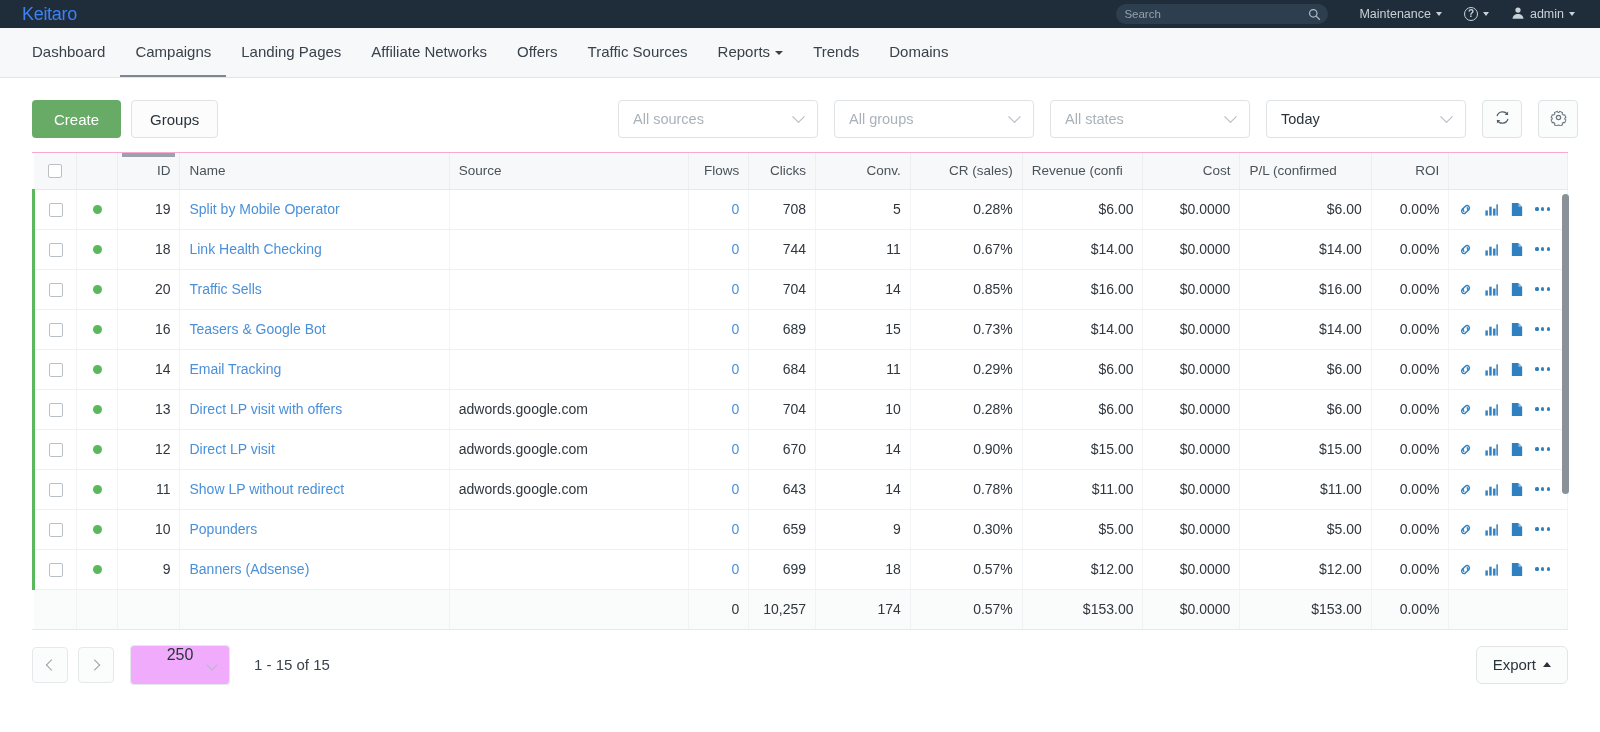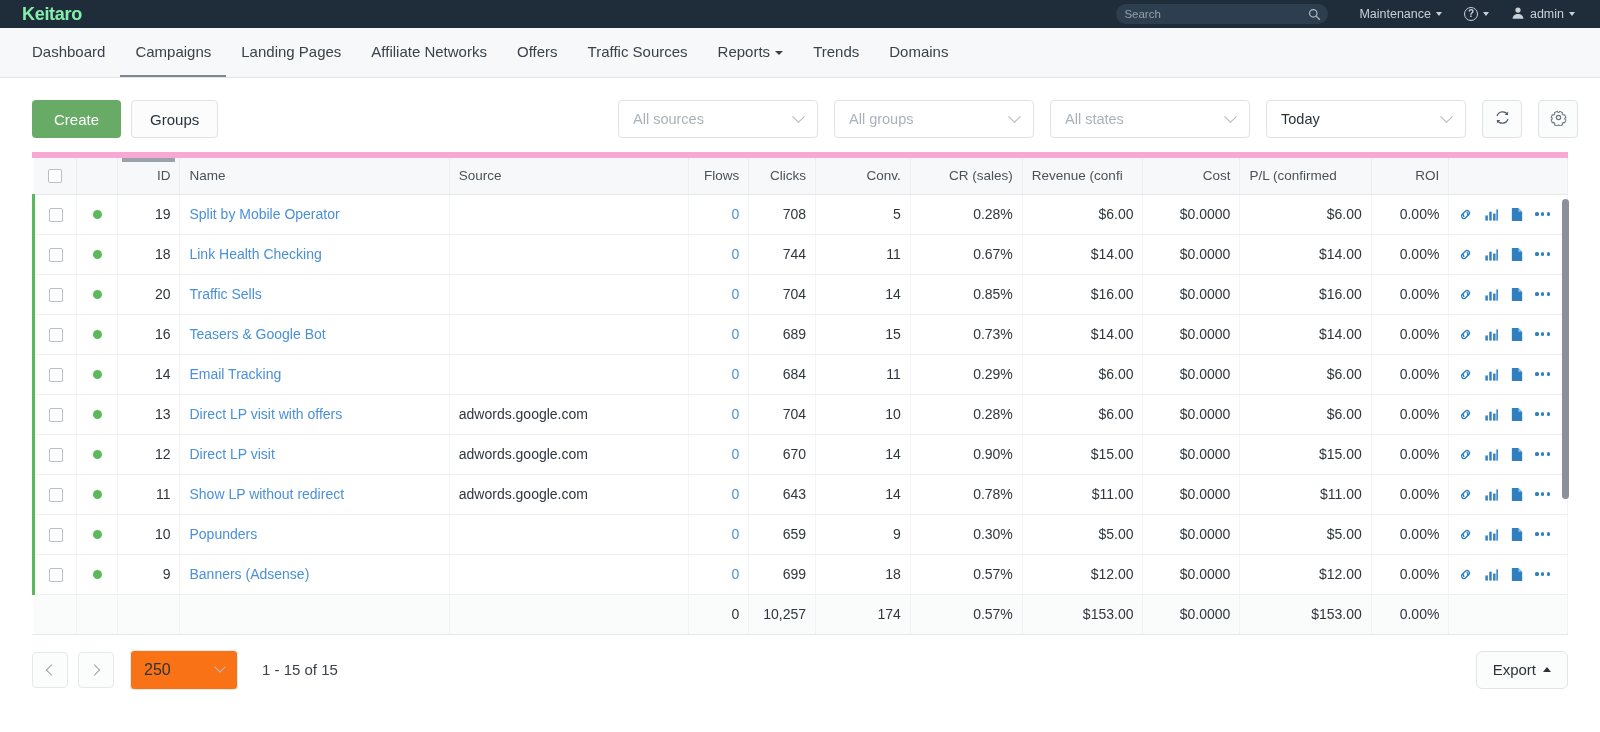--- a/index.html
+++ b/index.html
@@ -10,21 +10,21 @@
     overflow: hidden;
   }
 
   
   .topbar {
     height: 28px; background: #1f2d3a;
     display: flex; align-items: center;
     padding: 0 14px 0 22px;
   }
   .logo {
-    color: #86efac; font-size: 18px; font-weight: bold;
+    color: #3b82f6; font-size: 18px; font-weight: normal;
     letter-spacing: -0.3px; flex: 0 0 auto;
   }
   .topbar-right {
     margin-left: auto; display: flex; align-items: center; gap: 0;
   }
   .search-wrap {
     position: relative; width: 212px; height: 20px;
     background: #2d3e4e; border-radius: 10px;
     display: flex; align-items: center; padding: 0 8px;
     margin-right: 20px;
@@ -109,21 +109,21 @@
   .icon-btn {
     width: 40px; height: 38px; border: 1px solid #dfe3e6;
     border-radius: 4px; background: #fbfcfc;
     display: flex; align-items: center; justify-content: center;
     cursor: pointer;
   }
 
   
   .table-wrap {
     margin: 0 32px 0 32px;
-    border-top: 6px solid #f9a8d4;
+    border-top: 1px solid #f9a8d4;
     position: relative;
   }
   table { border-collapse: collapse; width: 100%; table-layout: fixed; }
   thead th {
     background: #f7f8f9; height: 36px;
     font-size: 13.5px; font-weight: normal; color: #4a5259;
     border-bottom: 1px solid #e6e9eb;
     border-right: 1px solid #eceff1;
     padding: 0 9px; position: relative;
     overflow: hidden; white-space: nowrap;
@@ -175,24 +175,24 @@
     display: flex; align-items: center; justify-content: center;
     cursor: pointer;
   }
   .pg-chev {
     width: 8px; height: 8px; border-top: 1.5px solid #9aa1a8;
     border-left: 1.5px solid #9aa1a8;
   }
   .pg-chev.l { transform: rotate(-45deg) translate(1px,1px); }
   .pg-chev.r { transform: rotate(135deg) translate(1px,1px); }
   .psize {
-    width: 108px; height: 40px; border: 1px solid #e6e9eb;
-    border-radius: 4px; background: #f97316; margin-left: 6px;
+    width: 100px; height: 40px; border: 1px solid #e6e9eb;
+    border-radius: 4px; background: #f0abfc; margin-left: 6px;
     display: flex; align-items: center; padding: 0 13px;
-    font-size: 16px; color: #2b333a; cursor: pointer;
+    font-size: 16px; color: #2b333a; cursor: pointer; flex-direction: column;
   }
   .psize .chev {
     margin-left: auto; width: 8px; height: 8px;
     border-right: 1.6px solid #b4bac0; border-bottom: 1.6px solid #b4bac0;
     transform: rotate(45deg) translate(-2px,-2px);
   }
   .range { font-size: 15px; color: #3b434b; margin-left: 14px; }
   .export {
     margin-left: auto; height: 38px; border: 1px solid #e2e5e8;
     border-radius: 6px; background: #fbfcfc;

